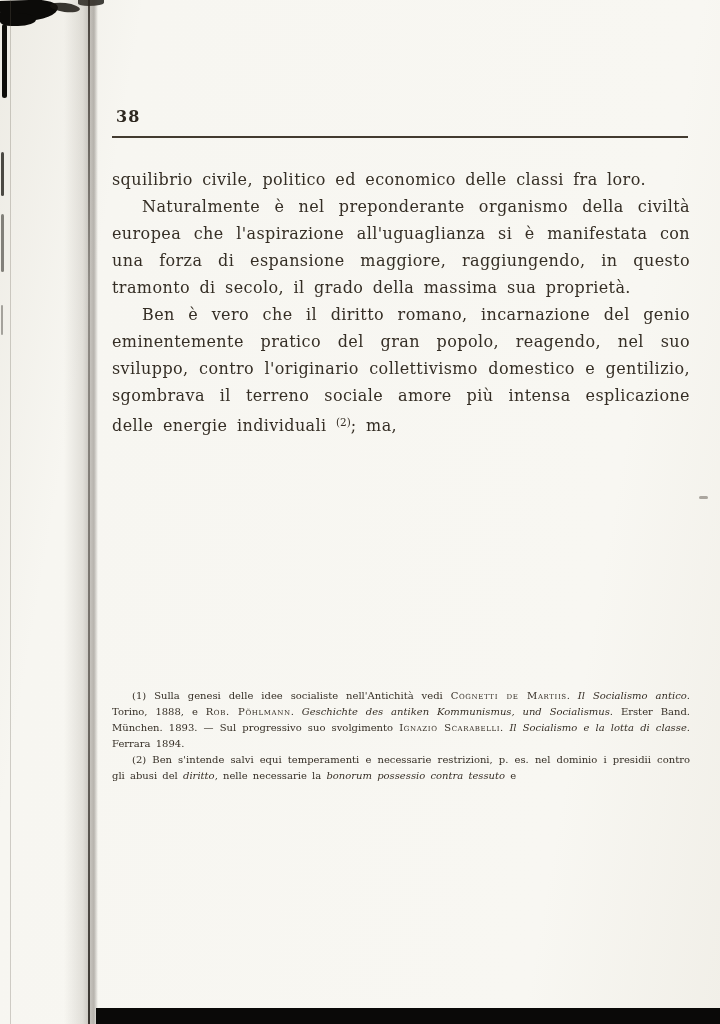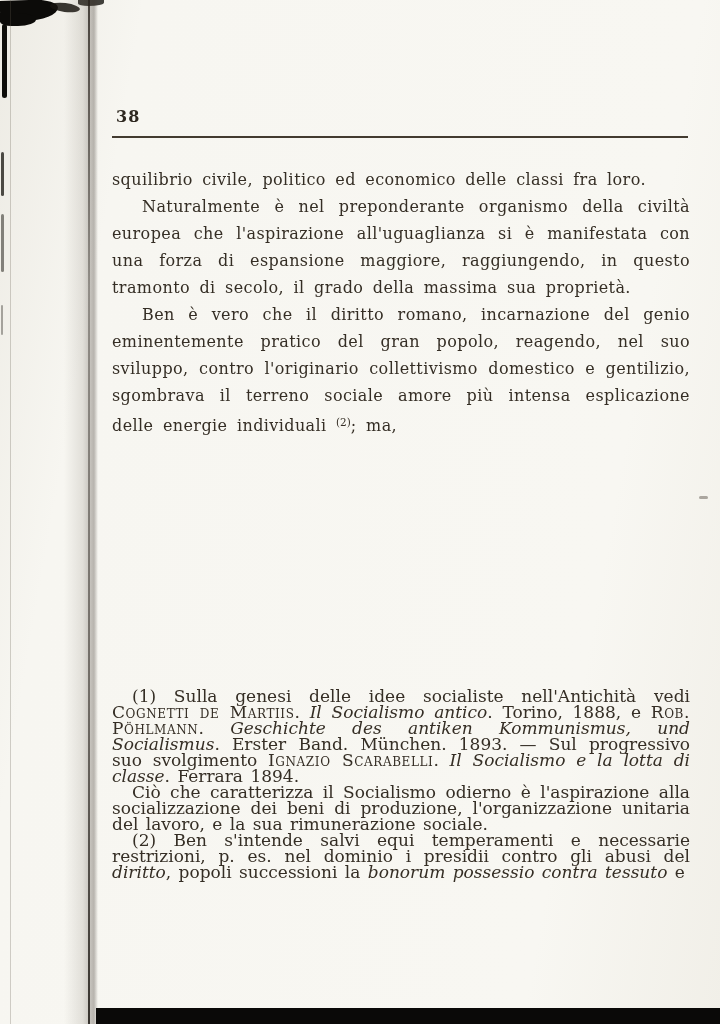--- a/index.html
+++ b/index.html
@@ -73,21 +73,21 @@
     color: #352e25;
   }
   .body-text p { margin: 0; }
   .body-text p.indent { text-indent: 30px; }
 
   .footnotes {
     position: absolute;
     top: 688px;
     left: 112px;
     width: 578px;
-    font-size: 17px;
+    font-size: 10px;
     line-height: 16px;
     word-spacing: 2px;
     text-align: justify;
     color: #352e25;
   }
   .footnotes p { margin: 0; text-indent: 20px; }
 
   .seg-i  { font-style: italic; }
   .seg-sc { font-variant: small-caps; letter-spacing: .6px; }
   .seg-sup { font-size: 0.65em; vertical-align: 0.45em; letter-spacing: 0; word-spacing: 0; }
@@ -115,17 +115,16 @@
   <div class="header-rule"></div>
 
   <div class="body-text">
     <p><span>squilibrio civile, politico ed economico delle classi fra loro.</span></p>
     <p class="indent"><span>Naturalmente è nel preponderante organismo della civiltà europea che l'aspirazione all'uguaglianza si è manifestata con una forza di espansione maggiore, raggiungendo, in questo tramonto di secolo, il grado della massima sua proprietà.</span></p>
     <p class="indent"><span>Ben è vero che il diritto romano, incarnazione del genio eminentemente pratico del gran popolo, reagendo, nel suo sviluppo, contro l'originario collettivismo domestico e gentilizio, sgombrava il terreno sociale amore più intensa esplicazione delle energie individuali </span><span class="seg-sup">(2)</span><span>; ma,</span></p>
   </div>
 
   <div class="footnotes">
     <p><span>(1) Sulla genesi delle idee socialiste nell'Antichità vedi </span><span class="seg-sc">Cognetti de Martiis</span><span>. </span><span class="seg-i">Il Socialismo antico</span><span>. Torino, 1888, e </span><span class="seg-sc">Rob. Pöhlmann</span><span>. </span><span class="seg-i">Geschichte des antiken Kommunismus, und Socialismus</span><span>. Erster Band. München. 1893. — Sul progressivo suo svolgimento </span><span class="seg-sc">Ignazio Scarabelli</span><span>. </span><span class="seg-i">Il Socialismo e la lotta di classe</span><span>. Ferrara 1894.</span></p>
-    <p><span>Ciò che caratterizza il Socialismo odierno è l'aspirazione alla socializzazione dei beni di produzione, l'organizzazione unitaria del lavoro, e la sua rimunerazione sociale.</span></p>
-    <p><span>(2) Ben s'intende salvi equi temperamenti e necessarie restrizioni, p. es. nel dominio i presidii contro gli abusi del </span><span class="seg-i">diritto</span><span>, popoli successioni la </span><span class="seg-i">bonorum possessio</span><span> </span><span class="seg-i">contra tessuto</span><span> e</span></p>
+    <p><span>(2) Ben s'intende salvi equi temperamenti e necessarie restrizioni, p. es. nel dominio i presidii contro gli abusi del </span><span class="seg-i">diritto</span><span>, nelle necessarie la </span><span class="seg-i">bonorum possessio</span><span> </span><span class="seg-i">contra tessuto</span><span> e</span></p>
   </div>
 
 </div>
 
 </body></html>

